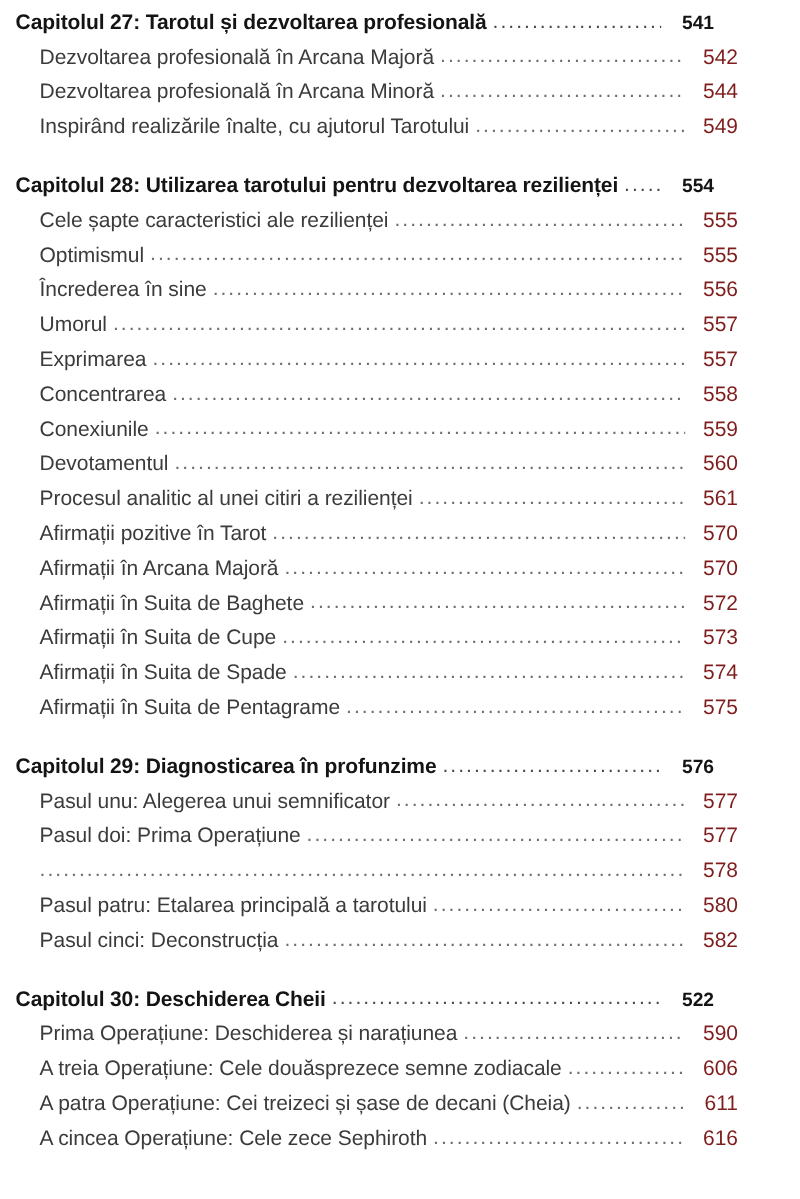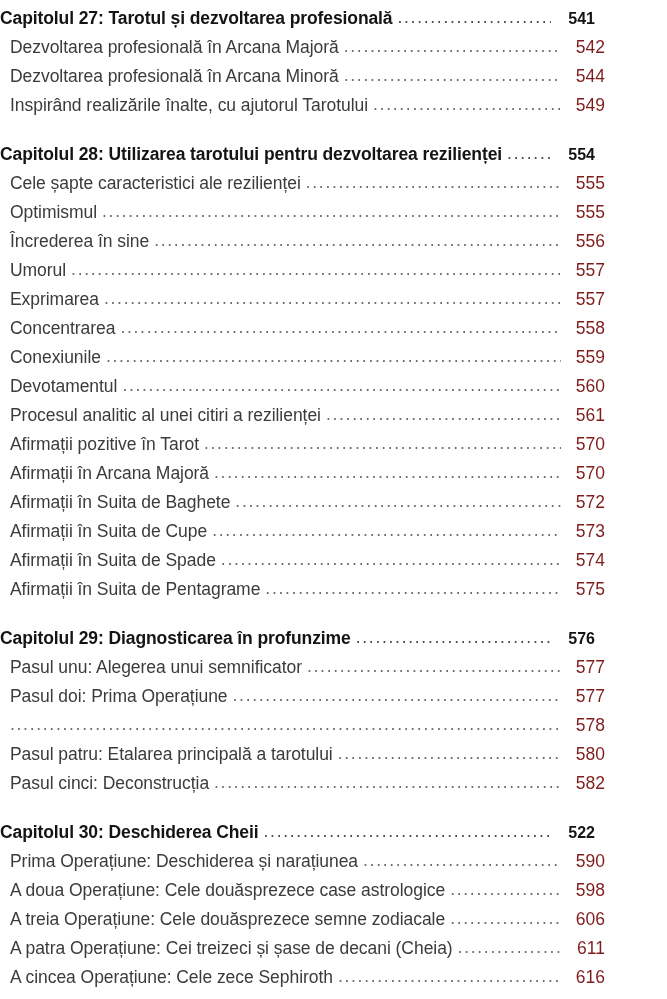--- a/index.html
+++ b/index.html
@@ -13,21 +13,21 @@
     height: 999px;
     overflow: hidden;
     font-family: "Liberation Sans", "DejaVu Sans", sans-serif;
     -webkit-font-smoothing: antialiased;
   }
 
   #toc {
     box-sizing: border-box;
     width: 607px;
     height: 999px;
-    padding: 4px 12px 0 0;
+    padding: 4px 12px 0 13px;
   }
 
   .toc-row {
     display: flex;
     align-items: baseline;
     width: 100%;
     height: 29px;
     line-height: 29px;
     white-space: nowrap;
   }
@@ -46,21 +46,21 @@
     font-weight: bold;
     font-size: 16px;
     color: #141414;
   }
   .toc-row.chapter .leader {
     color: #4a4a4a;
   }
 
   
   .toc-row.sub {
-    margin-left: 10px;
+    margin-left: 20px;
   }
   .toc-row.sub .entry-title {
     font-weight: normal;
     font-size: 17.5px;
     color: #3b3b3b;
     letter-spacing: -0.05px;
   }
   .toc-row.sub .entry-page {
     font-weight: normal;
     font-size: 17.5px;
@@ -244,25 +244,20 @@
       <span class="entry-title">Capitolul 30: Deschiderea Cheii</span>
       <span class="leader"></span>
       <span class="entry-page">522</span>
     </div>
     <div class="toc-row sub">
       <span class="entry-title">Prima Operațiune: Deschiderea și narațiunea</span>
       <span class="leader"></span>
       <span class="entry-page">590</span>
     </div>
     <div class="toc-row sub">
-      <span class="entry-title">A doua Operațiune: Cele douăsprezece case astrologice</span>
-      <span class="leader"></span>
-      <span class="entry-page">598</span>
-    </div>
-    <div class="toc-row sub">
       <span class="entry-title">A treia Operațiune: Cele douăsprezece semne zodiacale</span>
       <span class="leader"></span>
       <span class="entry-page">606</span>
     </div>
     <div class="toc-row sub">
       <span class="entry-title">A patra Operațiune: Cei treizeci și șase de decani (Cheia)</span>
       <span class="leader"></span>
       <span class="entry-page">611</span>
     </div>
     <div class="toc-row sub">

